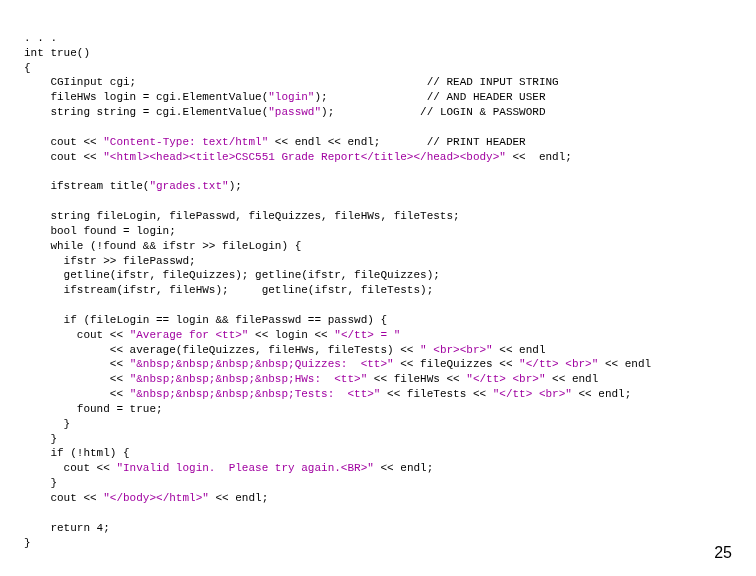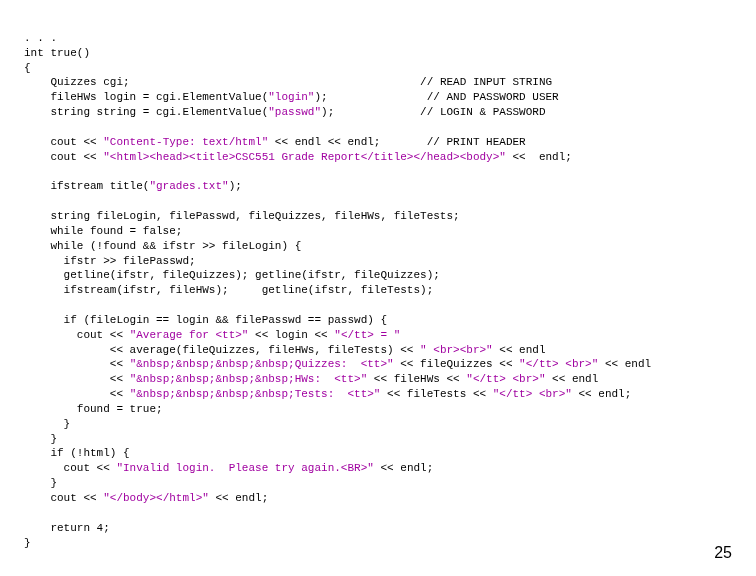--- a/index.html
+++ b/index.html
@@ -28,31 +28,31 @@
     color: #000;
   }
 </style>
 </head>
 <body>
 
 <div class="code">
 <span>. . .</span>
 <span>int true()</span>
 <span>{</span>
-<span><span>    Quizzes cgi;                                            </span><span class="cmt">// READ INPUT STRING</span></span>
-<span><span>    fileHWs login = cgi.ElementValue(</span><span class="str">"login"</span><span>);               </span><span class="cmt">// AND PASSWORD USER</span></span>
+<span><span>    CGIinput cgi;                                            </span><span class="cmt">// READ INPUT STRING</span></span>
+<span><span>    fileHWs login = cgi.ElementValue(</span><span class="str">"login"</span><span>);               </span><span class="cmt">// AND HEADER USER</span></span>
 <span><span>    string string = cgi.ElementValue(</span><span class="str">"passwd"</span><span>);             </span><span class="cmt">// LOGIN &amp; PASSWORD</span></span>
 <span></span>
 <span><span>    cout &lt;&lt; </span><span class="str">"Content-Type: text/html"</span><span> &lt;&lt; endl &lt;&lt; endl;       </span><span class="cmt">// PRINT HEADER</span></span>
 <span><span>    cout &lt;&lt; </span><span class="str">"&lt;html&gt;&lt;head&gt;&lt;title&gt;CSC551 Grade Report&lt;/title&gt;&lt;/head&gt;&lt;body&gt;"</span><span> &lt;&lt;  endl;</span></span>
 <span></span>
 <span><span>    ifstream title(</span><span class="str">"grades.txt"</span><span>);</span></span>
 <span></span>
 <span>    string fileLogin, filePasswd, fileQuizzes, fileHWs, fileTests;</span>
-<span>    while found = false;</span>
+<span>    bool found = login;</span>
 <span>    while (!found &amp;&amp; ifstr &gt;&gt; fileLogin) {</span>
 <span>      ifstr &gt;&gt; filePasswd;</span>
 <span>      getline(ifstr, fileQuizzes); getline(ifstr, fileQuizzes);</span>
 <span>      ifstream(ifstr, fileHWs);     getline(ifstr, fileTests);</span>
 <span></span>
 <span>      if (fileLogin == login &amp;&amp; filePasswd == passwd) {</span>
 <span><span>        cout &lt;&lt; </span><span class="str">"Average for &lt;tt&gt;"</span><span> &lt;&lt; login &lt;&lt; </span><span class="str">"&lt;/tt&gt; = "</span></span>
 <span><span>             &lt;&lt; average(fileQuizzes, fileHWs, fileTests) &lt;&lt; </span><span class="str">" &lt;br&gt;&lt;br&gt;"</span><span> &lt;&lt; endl</span></span>
 <span><span>             &lt;&lt; </span><span class="str">"&amp;nbsp;&amp;nbsp;&amp;nbsp;&amp;nbsp;Quizzes:  &lt;tt&gt;"</span><span> &lt;&lt; fileQuizzes &lt;&lt; </span><span class="str">"&lt;/tt&gt; &lt;br&gt;"</span><span> &lt;&lt; endl</span></span>
 <span><span>             &lt;&lt; </span><span class="str">"&amp;nbsp;&amp;nbsp;&amp;nbsp;&amp;nbsp;HWs:  &lt;tt&gt;"</span><span> &lt;&lt; fileHWs &lt;&lt; </span><span class="str">"&lt;/tt&gt; &lt;br&gt;"</span><span> &lt;&lt; endl</span></span>

